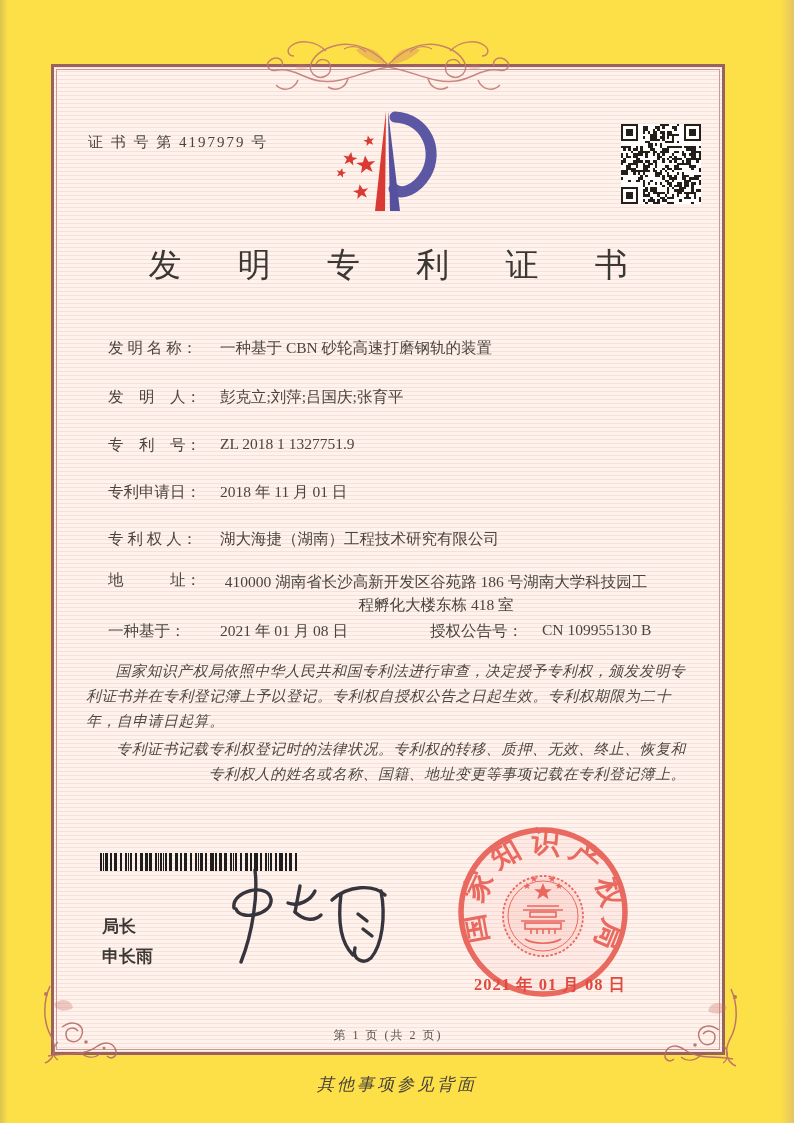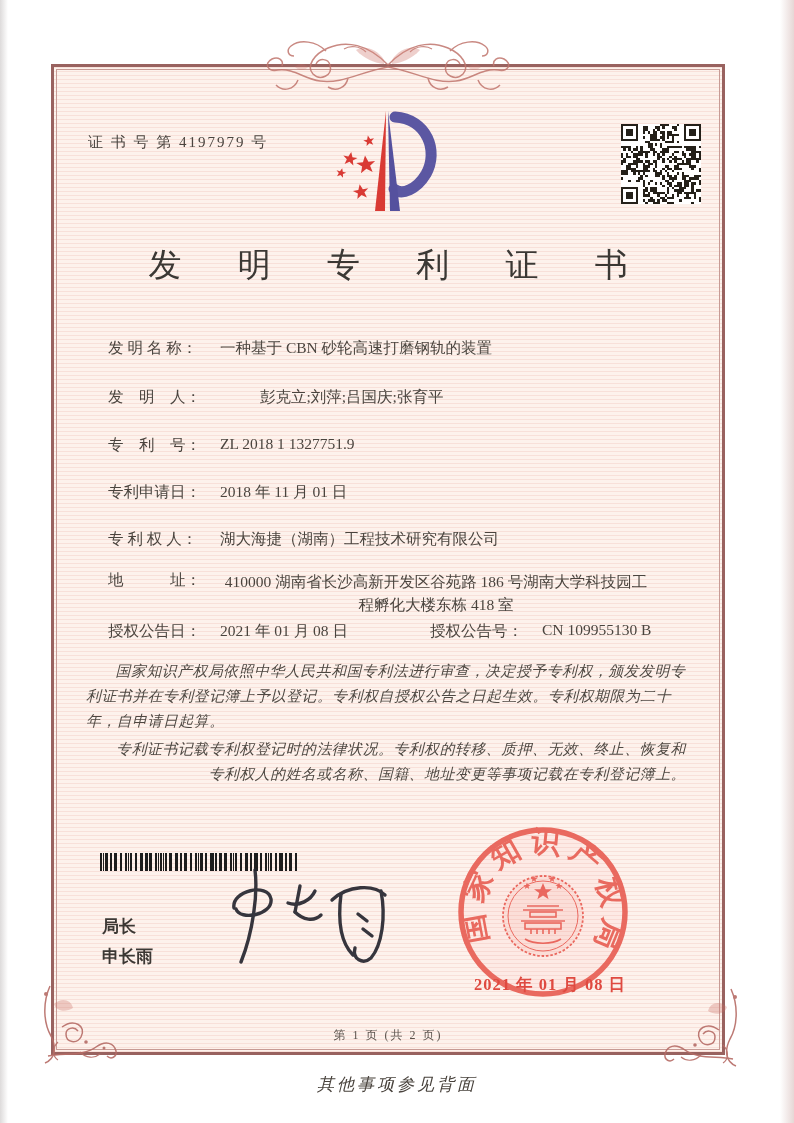--- a/index.html
+++ b/index.html
@@ -1,18 +1,18 @@
 <!DOCTYPE html>
 <html><head>
 <meta charset="utf-8">
 <style>
   html,body{margin:0;padding:0;background:#e8e6e2;}
   .sheet{
     position:relative;width:794px;height:1123px;overflow:hidden;
-    background:#ffffff;
+    background:#fde047;
     font-family:"Liberation Serif","DejaVu Serif",serif;
     color:#443f3b;
   }
   .edge-shadow-right{position:absolute;right:0;top:0;width:14px;height:100%;
     background:linear-gradient(90deg,rgba(0,0,0,0),rgba(190,150,145,.38));}
   .edge-shadow-left{position:absolute;left:0;top:0;width:8px;height:100%;
     background:linear-gradient(90deg,rgba(120,110,110,.25),rgba(0,0,0,0));}
   .cert-border{
     position:absolute;left:51px;top:64px;width:674px;height:991px;
     border:3px solid #99625f;
@@ -22,21 +22,21 @@
   }
   .inner-line{position:absolute;left:2px;top:2px;right:2px;bottom:2px;
     border:1px solid #c79b95;pointer-events:none;}
   .abs{position:absolute;}
   .cert-no{left:88px;top:133px;font-size:15px;letter-spacing:2px;color:#4a443f;}
   .title{left:51px;top:243px;width:674px;text-align:center;
     font-size:33px;letter-spacing:24px;text-indent:24px;color:#3b3834;font-weight:500;}
   .field{left:88px;font-size:15.5px;color:#4a443e;display:flex;margin-left:20px;}
   .field .lbl{flex:0 0 112px;white-space:nowrap;}
   .field .val{white-space:pre-wrap;text-align:center;}
-  .f1{top:338px;} .f2{top:387px;gap:40px;} .f3{top:435px;} .f4{top:482px;} .f5{top:529px;}
+  .f1{top:338px;} .f2{top:387px;} .f3{top:435px;} .f4{top:482px;} .f5{top:529px;}
   .f6{top:570px;} .f6 .val{width:432px;line-height:23px;}
   .f7{top:621px;} .f7b{left:410px;top:621px;}
   .paras{left:86px;top:659px;width:600px;
     font-size:14.8px;line-height:25px;letter-spacing:.6px;
     font-style:italic;color:#4e4842;}
   .paras p{margin:0;text-indent:2em;}
   .paras p+p{margin-top:3px;text-align:right;}
   .barcode{left:100px;top:853px;width:198px;height:18px;
     background-image:
       repeating-linear-gradient(90deg,#1d1d1d 0 2px,rgba(0,0,0,0) 2px 5px),
@@ -560,21 +560,21 @@
   </div>
   <div class="abs field f5">
     <span class="lbl">专 利 权 人：</span>
     <span class="val">湖大海捷（湖南）工程技术研究有限公司</span>
   </div>
   <div class="abs field f6">
     <span class="lbl">地　　　址：</span>
     <span class="val">410000 湖南省长沙高新开发区谷苑路 186 号湖南大学科技园工程孵化大楼东栋 418 室</span>
   </div>
   <div class="abs field f7">
-    <span class="lbl">授权公告日：</span>
+    <span class="lbl">一种基于：</span>
     <span class="val">2021 年 01 月 08 日</span>
   </div>
   <div class="abs field f7b">
     <span class="lbl">授权公告号：</span>
     <span class="val">CN 109955130 B</span>
   </div>
 
   <div class="abs paras">
     <p>国家知识产权局依照中华人民共和国专利法进行审查，决定授予专利权，颁发发明专利证书并在专利登记簿上予以登记。专利权自授权公告之日起生效。专利权期限为二十年，自申请日起算。</p>
     <p>专利证书记载专利权登记时的法律状况。专利权的转移、质押、无效、终止、恢复和专利权人的姓名或名称、国籍、地址变更等事项记载在专利登记簿上。</p>

